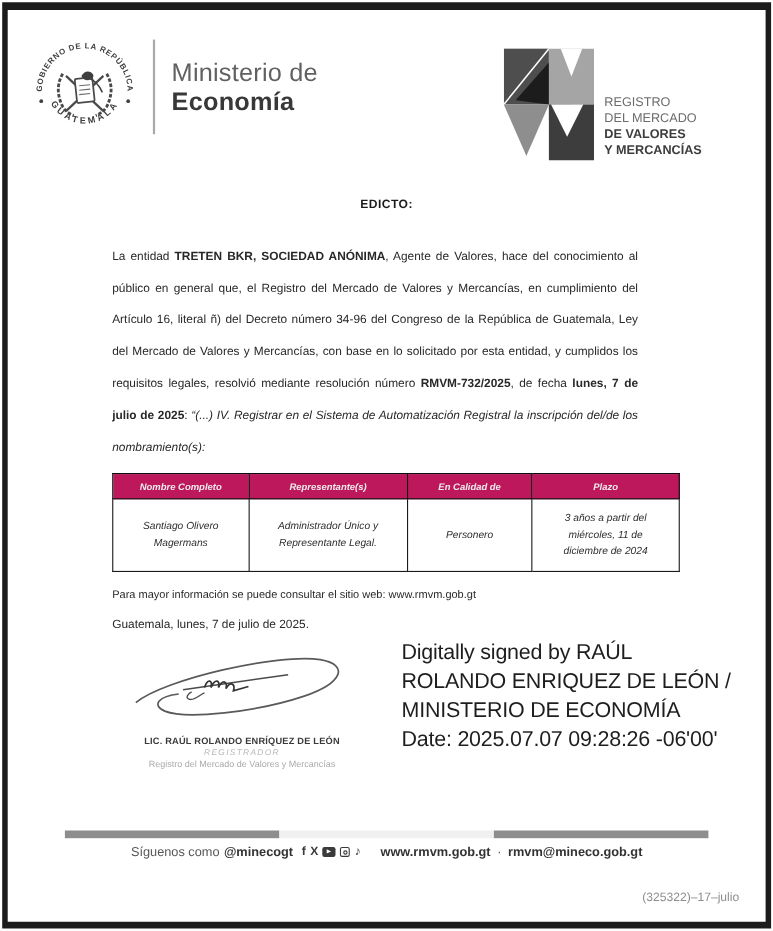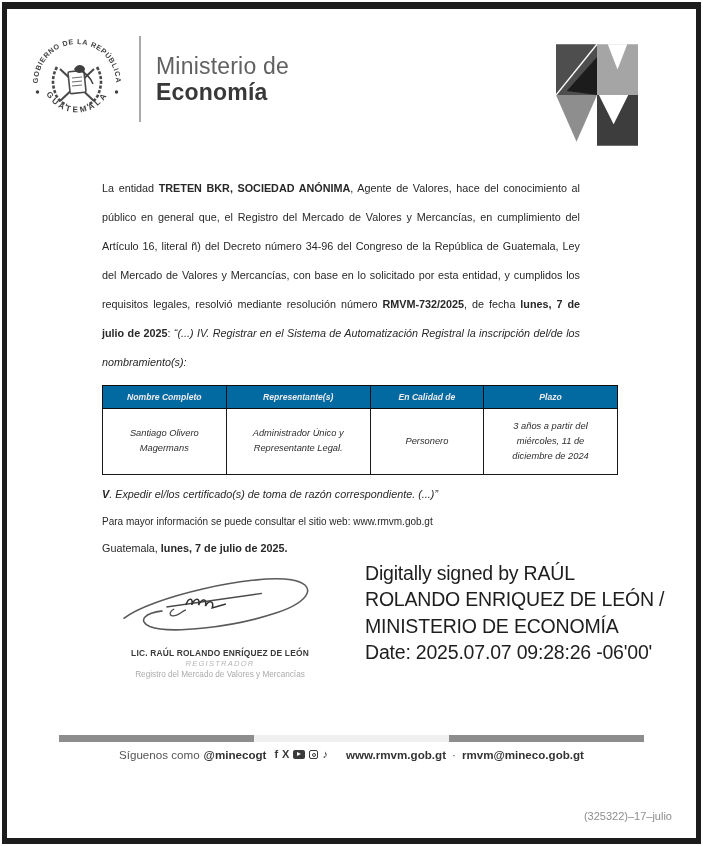--- a/index.html
+++ b/index.html
@@ -22,21 +22,21 @@
   .rmvm-text .light { color:#6c6c6c; font-weight:400; }
   .rmvm-text .bold  { color:#3d3d3d; font-weight:700; }
 
   
   .edicto { margin-top:33px; text-align:center; font-size:11px; font-weight:700;
             letter-spacing:0.4px; color:#1c1c1c; }
   .para { margin:27px 116px 0 95px; text-align:justify; font-size:10.8px;
           line-height:29px; color:#282828; }
   .doc-table { border-collapse:collapse; margin:8px 0 0 95px; width:516px;
                border:1.5px solid #141414; table-layout:fixed; }
-  .doc-table th { background:#0369a1; color:#ededed; font-size:8.6px; font-weight:700;
+  .doc-table th { background:#be185d; color:#ededed; font-size:8.6px; font-weight:700;
                   font-style:italic; padding:6px 2px; border:1px solid #0d0d0d; }
   .doc-table td { border:1.2px solid #1a1a1a; font-style:italic; font-size:9.3px;
                   color:#2e2e2e; text-align:center; padding:10px 14px; line-height:1.6;
                   background:#fff; }
   .c1{width:24%} .c2{width:28%} .c3{width:22%} .c4{width:26%}
   .clause   { margin:13px 92px 0 95px; font-size:10.8px; color:#282828; }
   .infoline { margin:16px 92px 0 95px; font-size:10px; color:#282828; }
   .dateline { margin:15px 92px 0 95px; font-size:10.8px; color:#282828; }
 
   
@@ -115,23 +115,30 @@
           <rect x="0" y="0" width="42" height="52" fill="#4e4e4e"></rect>
           <polygon points="42,13 42,52 11,48" fill="#1c1c1c"></polygon>
           <line x1="0" y1="52" x2="42" y2="0" stroke="#fff" stroke-width="1.4"></line>
           <polygon points="42,0 84,0 84,52 42,52" fill="#a5a5a5"></polygon>
           <polygon points="53,0 73,0 63,26" fill="#fff"></polygon>
           <polygon points="42,52 63,52 52,76 42,66" fill="#8e8e8e"></polygon>
           <polygon points="0,52 42,52 21,100" fill="#8e8e8e"></polygon>
           <polygon points="42,52 84,52 84,104 42,104" fill="#3d3d3d"></polygon>
           <polygon points="44,52 74,52 59,82" fill="#fff"></polygon>
         </svg>
+        <div class="rmvm-text">
+          <div class="light">REGISTRO</div>
+          <div class="light">DEL MERCADO</div>
+          <div class="bold">DE VALORES</div>
+          <div class="bold">Y MERCANCÍAS</div>
+        </div>
       </div>
     </div>
 
+    <div class="edicto">EDICTO:</div>
 
     <p class="para"><span>La entidad </span><span style="font-weight: 700;">TRETEN BKR, SOCIEDAD ANÓNIMA</span><span>, Agente de Valores, hace del conocimiento al público en general que, el Registro del Mercado de Valores y Mercancías, en cumplimiento del Artículo 16, literal ñ) del Decreto número 34-96 del Congreso de la República de Guatemala, Ley del Mercado de Valores y Mercancías, con base en lo solicitado por esta entidad, y cumplidos los requisitos legales, resolvió mediante resolución número </span><span style="font-weight: 700;">RMVM-732/2025</span><span>, de fecha </span><span style="font-weight: 700;">lunes, 7 de julio de 2025</span><span>: </span><span style="font-style: italic;">“(...) IV. Registrar en el Sistema de Automatización Registral la inscripción del/de los nombramiento(s):</span></p>
 
     <table class="doc-table">
       <thead>
         <tr>
           <th class="c1">Nombre Completo</th>
           <th class="c2">Representante(s)</th>
           <th class="c3">En Calidad de</th>
           <th class="c4">Plazo</th>
@@ -140,23 +147,22 @@
       <tbody>
         <tr>
           <td>Santiago Olivero Magermans</td>
           <td>Administrador Único y Representante Legal.</td>
           <td>Personero</td>
           <td>3 años a partir del miércoles, 11 de diciembre de 2024</td>
         </tr>
       </tbody>
     </table>
 
-    <div class="clause"><span style="font-weight: 700; font-style: italic;">V</span><span style="font-style: italic;">. Expedir el/los certificado(s) de toma de razón correspondiente. (...)”</span></div>
     <div class="infoline">Para mayor información se puede consultar el sitio web: www.rmvm.gob.gt</div>
-    <div class="dateline"><span>Guatemala, </span><span style="font-weight: 700; text-align: center;">lunes, 7 de julio de 2025.</span></div>
+    <div class="dateline"><span>Guatemala, </span><span style="font-weight: 400; text-align: center;">lunes, 7 de julio de 2025.</span></div>
 
     <div class="sig-row">
       <div class="wet-sig">
         <svg class="sig-svg" viewBox="0 0 215 80">
           <path d="M 8,52 C 35,30 140,6 180,12 C 208,17 200,34 165,46 C 120,61 55,68 35,60 C 22,54 30,46 48,44" fill="none" stroke="#5a5a5a" stroke-width="1.6"></path>
           <path d="M 52,40 L 150,26" fill="none" stroke="#4a4a4a" stroke-width="1.4"></path>
           <path d="M 72,38 c 3,-9 8,-7 6,0 c 4,-9 9,-7 7,0 c 4,-8 9,-6 7,1 c 4,-7 9,-5 7,2 l 14,-4" fill="none" stroke="#333" stroke-width="1.6"></path>
           <path d="M 60,42 c -4,2 -6,6 -2,7 c 5,1 9,-4 14,-6" fill="none" stroke="#4a4a4a" stroke-width="1.3"></path>
         </svg>
         <div class="sig-name">LIC. RAÚL ROLANDO ENRÍQUEZ DE LEÓN</div>

